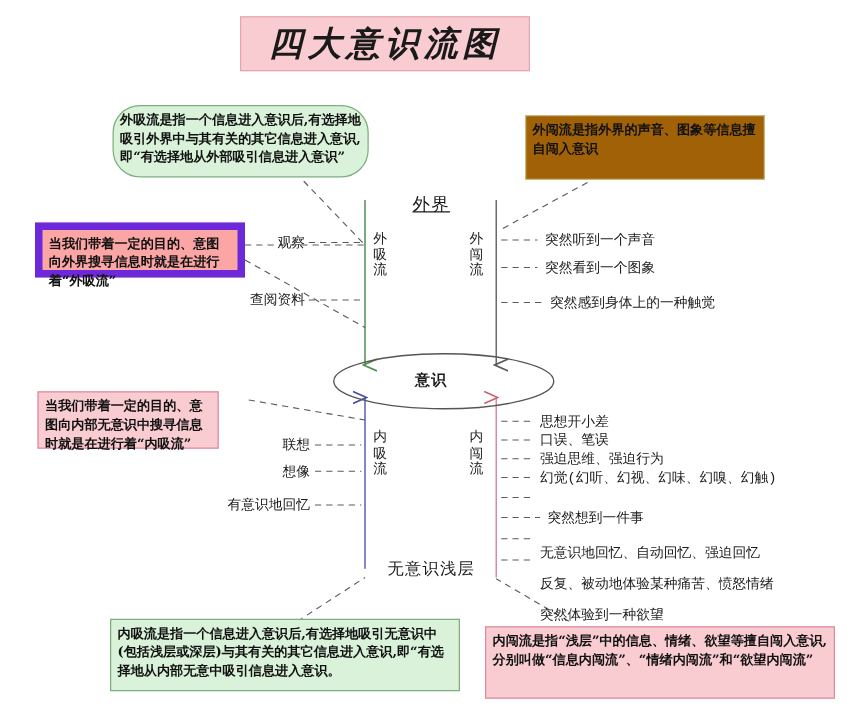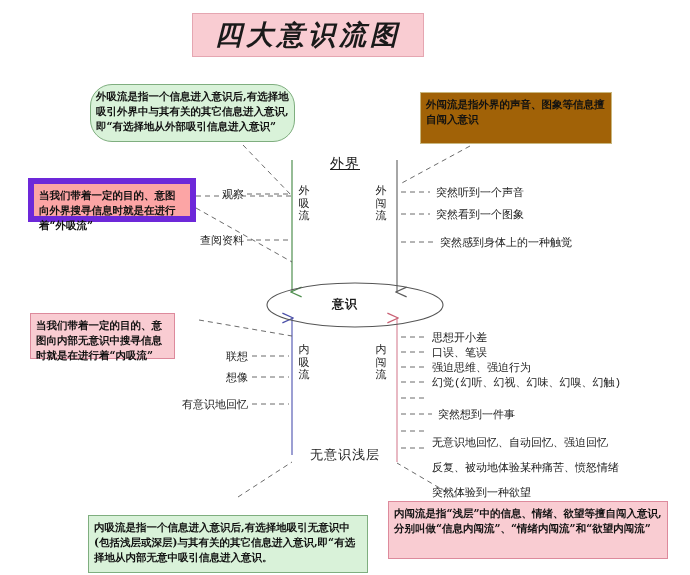--- a/index.html
+++ b/index.html
@@ -75,21 +75,21 @@
   }
   .note-pink {
     background: #f9ccd2;
     border: 1px solid #dd8a9c;
   }
 
   #note-outer-absorb { left: 90px;  top: 84px;  width: 205px; height: 58px; border-radius: 22px; }
   #note-outer-burst  { left: 420px; top: 92px;  width: 192px; height: 52px; }
   #note-outer-seek   { left: 28px;  top: 178px; width: 168px; height: 44px; }
   #note-inner-seek   { left: 30px;  top: 313px; width: 145px; height: 46px; }
-  #note-inner-absorb { left: 88px;  top: 515px; width: 280px; height: 58px; }
+  #note-inner-absorb { left: 88px;  top: 495px; width: 280px; height: 58px; }
   #note-inner-burst  { left: 388px; top: 501px; width: 280px; height: 58px; }
 
   
   .lbl {
     position: absolute;
     font-family: "DejaVu Serif", "Liberation Serif", serif;
     font-size: 11px;
     color: #1a1a1a;
     white-space: nowrap;
   }

